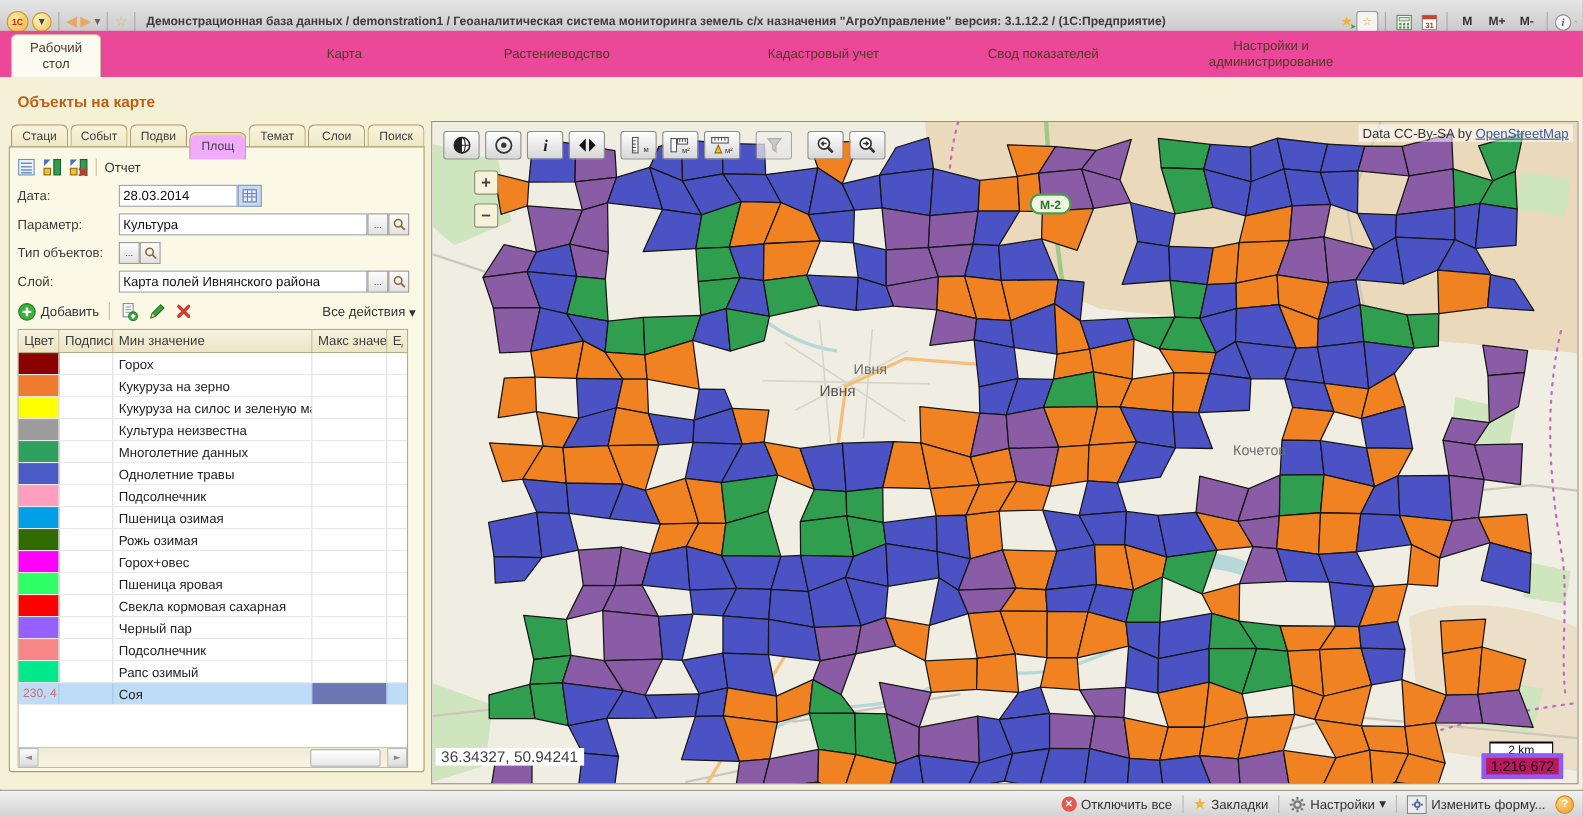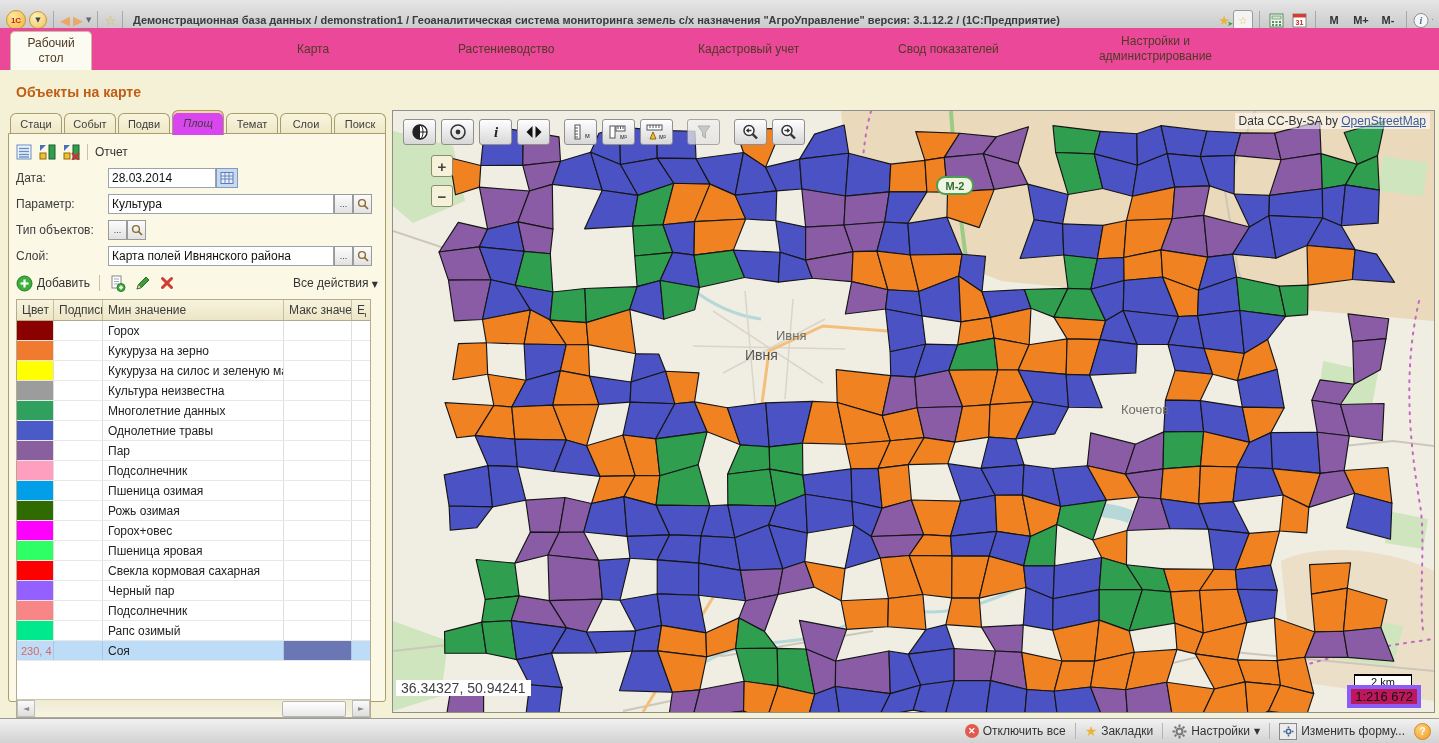--- a/index.html
+++ b/index.html
@@ -39,22 +39,22 @@
   
   .content{position:absolute;top:70px;bottom:25px;left:0;right:0;background:#f5f1d6;}
   .page-title{position:absolute;left:16px;top:14px;font-size:14px;font-weight:bold;color:#bf5e15;}
   
   .left-panel{position:absolute;left:8px;top:40px;width:378px;height:592px;}
   .panel-tabs{position:relative;height:24px;display:flex;gap:2px;padding-left:2px;}
   .p-tab{flex:1;margin-top:3px;height:20px;background:linear-gradient(#f9f5dd,#eee7c6);
     border:1px solid #a79d6d;border-bottom:none;border-radius:6px 6px 0 0;
     font-size:11px;color:#3e3e3e;display:flex;align-items:center;justify-content:center;
     overflow:hidden;white-space:nowrap;cursor:default;}
-  .p-tab.active{margin-top:0;height:24px;background:#d946ef;font-weight:normal;
-    box-shadow:inset 0 2px 0 #f3d9a0;position:relative;z-index:2;font-style:italic;}
+  .p-tab.active{margin-top:10px;height:24px;background:#f0abfc;font-weight:normal;
+    box-shadow:inset 0 2px 0 #f3d9a0;position:relative;z-index:2;}
   .panel-body{position:absolute;top:23px;left:0;right:0;bottom:0;background:#fbf8e6;
     border:1px solid #a79d6d;border-radius:0 0 3px 3px;padding:5px 7px;box-sizing:border-box;z-index:1;}
   .ptool{display:flex;align-items:center;gap:7px;height:26px;font-size:12px;color:#333;}
   .ptool .sep{width:1px;height:16px;background:#c9c2a2;}
   .icon-btn{display:flex;align-items:center;justify-content:center;cursor:default;}
   .form-row{display:flex;align-items:center;height:26px;font-size:12px;color:#3b3b3b;}
   .form-label{width:92px;flex:none;}
   .inp{height:18px;border:1px solid #9aa4ad;background:#fff;font-size:12px;padding:0 3px;
     font-family:"Liberation Sans",sans-serif;color:#111;}
   .inp.date{width:100px;}
@@ -372,27 +372,20 @@
               <div class="c col0" style="background: rgb(47, 160, 94);"></div>
               <div class="c col1"></div>
               <div class="c col2">Многолетние данных</div>
               <div class="c col3"></div>
               <div class="c col4"></div>
             </div>
             <div class="trow">
               <div class="c col0" style="background: rgb(74, 91, 200);"></div>
               <div class="c col1"></div>
               <div class="c col2">Однолетние травы</div>
-              <div class="c col3"></div>
-              <div class="c col4"></div>
-            </div>
-            <div class="trow">
-              <div class="c col0" style="background: rgb(138, 95, 158);"></div>
-              <div class="c col1"></div>
-              <div class="c col2">Пар</div>
               <div class="c col3"></div>
               <div class="c col4"></div>
             </div>
             <div class="trow">
               <div class="c col0" style="background: rgb(255, 159, 192);"></div>
               <div class="c col1"></div>
               <div class="c col2">Подсолнечник</div>
               <div class="c col3"></div>
               <div class="c col4"></div>
             </div>

